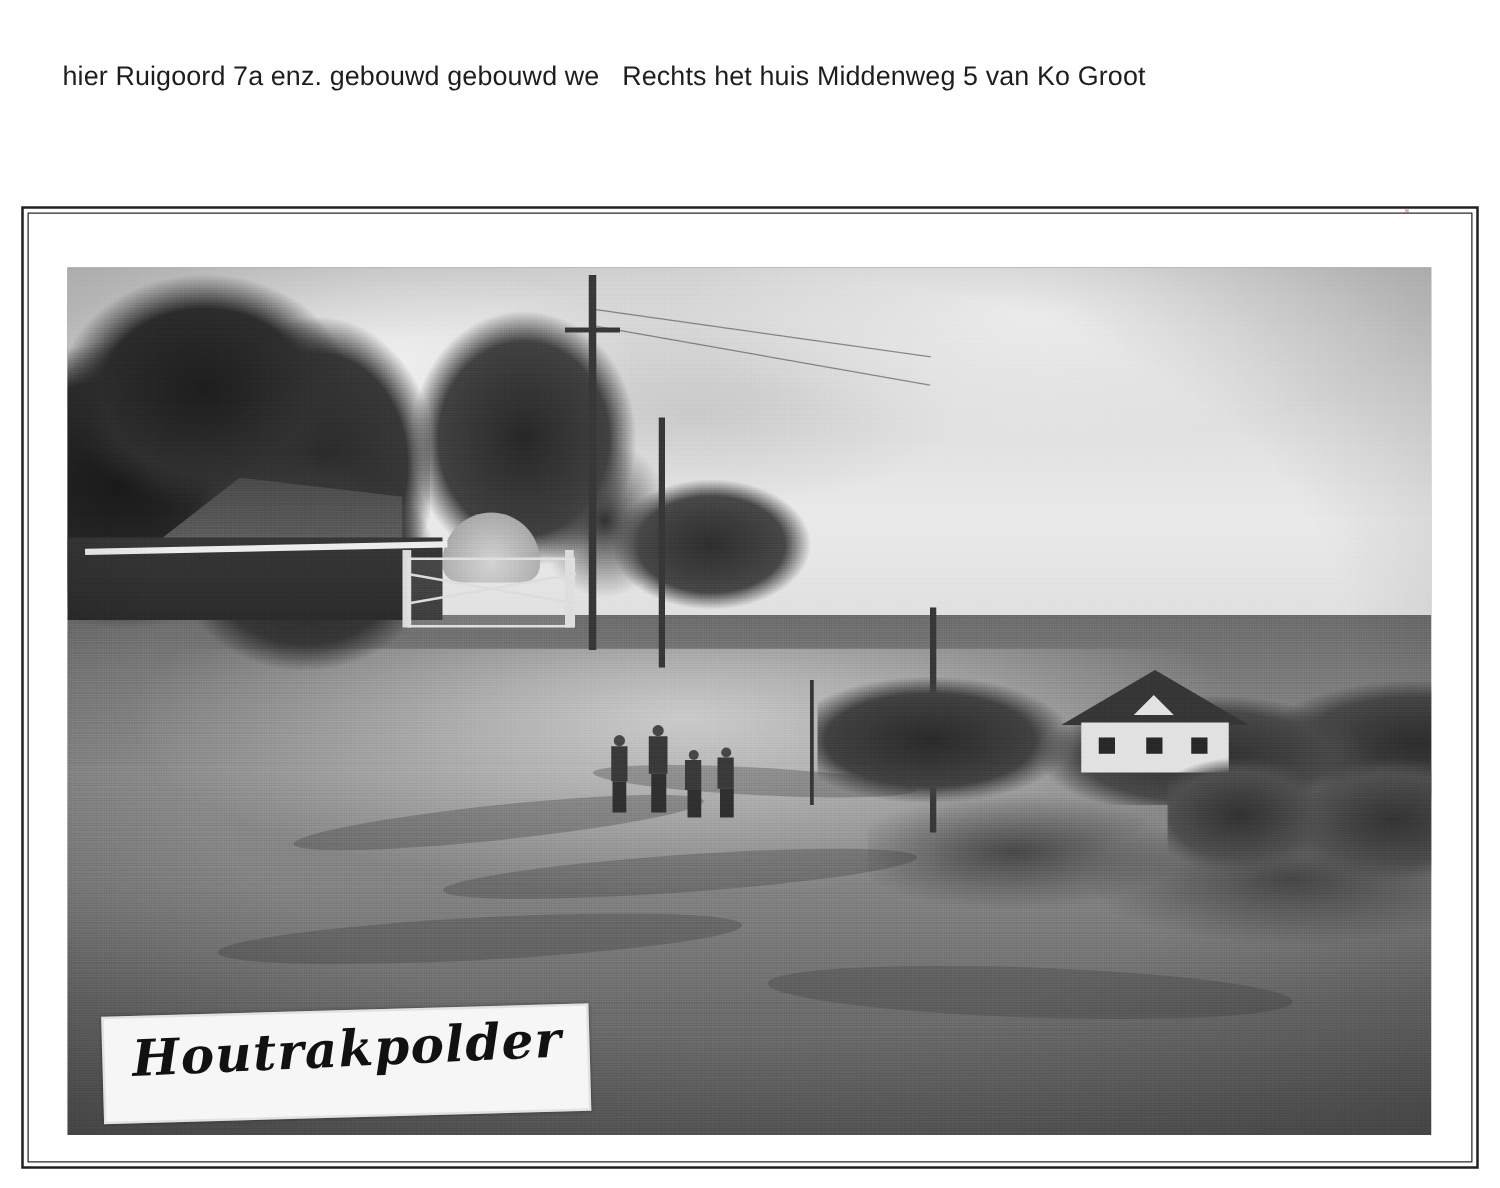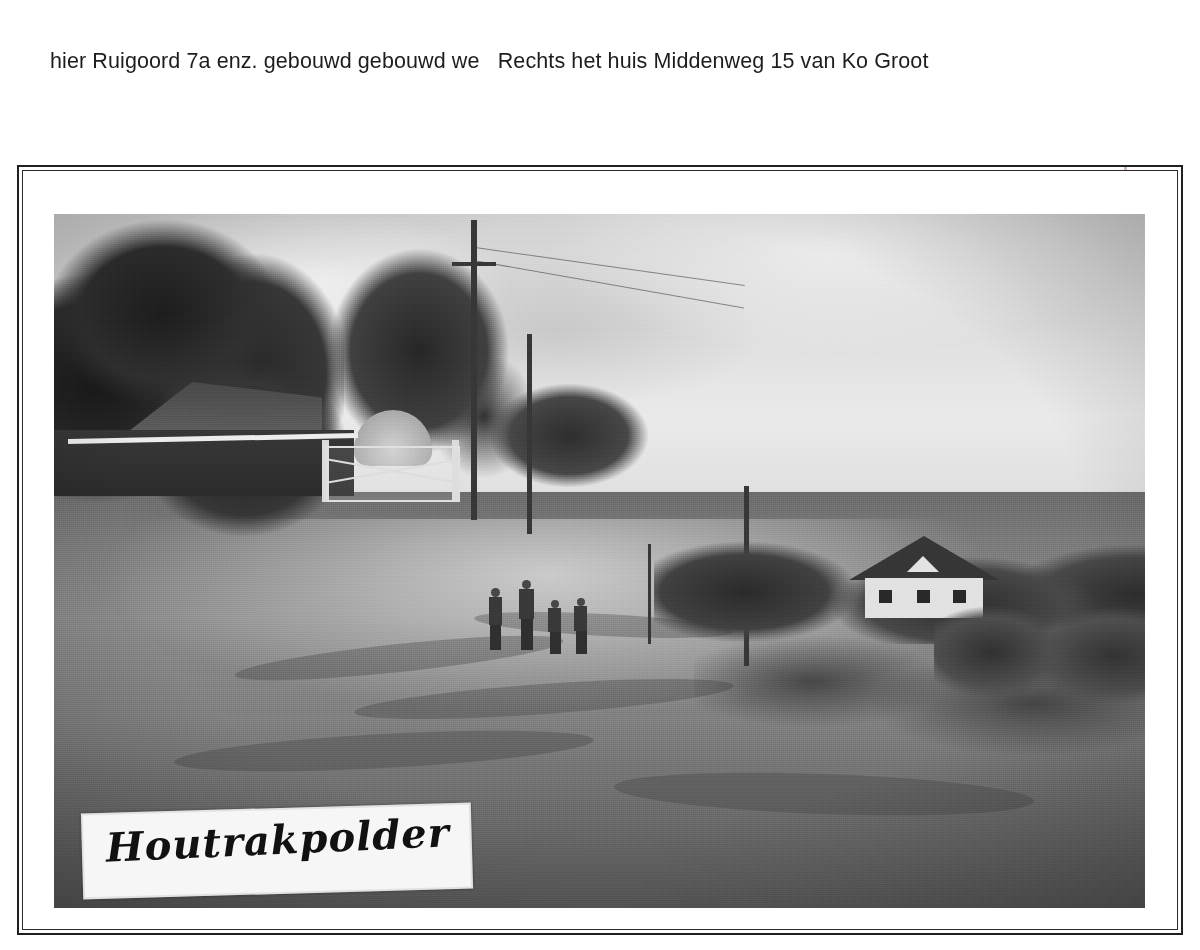--- a/index.html
+++ b/index.html
@@ -297,21 +297,21 @@
   }
   .photo-label-edge {
     position: absolute; inset: 0;
     box-shadow: inset 0 0 0 2px rgba(0,0,0,.08);
   }
 </style>
 </head>
 <body>
 
 <div class="caption">
-  <div class="caption-line second">hier Ruigoord 7a enz. gebouwd gebouwd we   Rechts het huis Middenweg 15 van Ko Groot</div>
+  <div class="caption-line second">hier Ruigoord 7a enz. gebouwd gebouwd we   Rechts het huis Middenweg 5 van Ko Groot</div>
 </div>
 
 <div class="page-frame">
   <div class="scan-streak"></div>
   <div class="page-frame-inner">
 
     <div class="photo">
 
       <div class="sky"></div>
       <div class="sky-mottle"></div>

